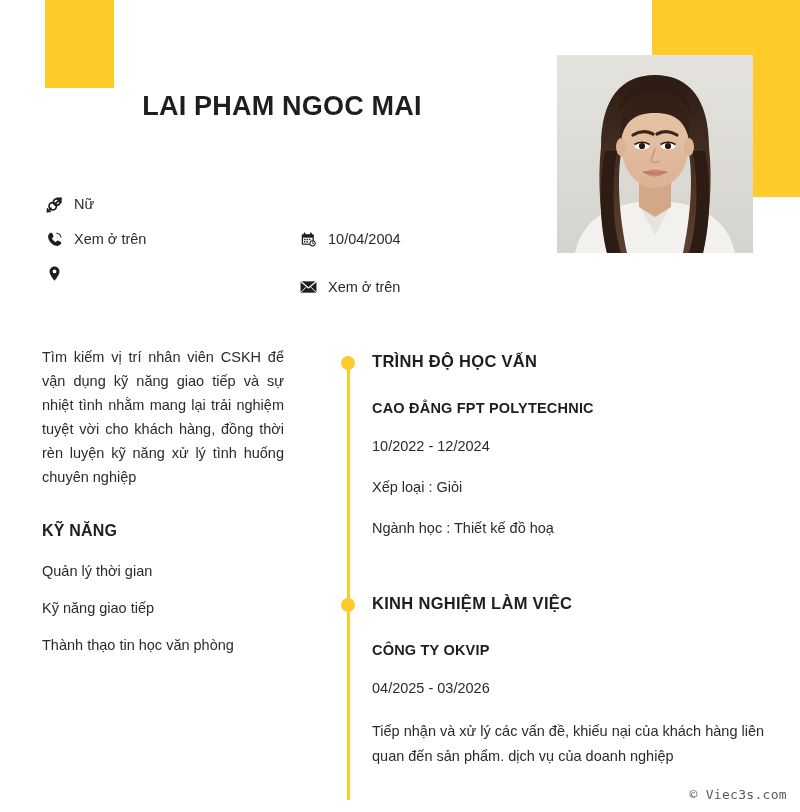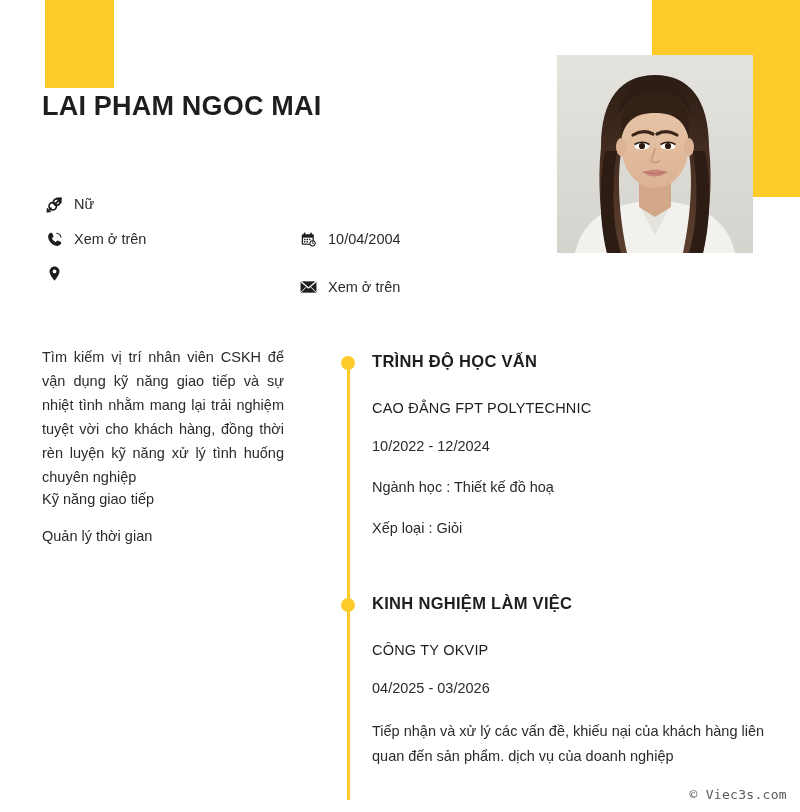--- a/index.html
+++ b/index.html
@@ -49,20 +49,21 @@
     background: #d9d8d3;
   }
   .photo-frame svg { display: block; width: 100%; height: 100%; }
 
   
   .header-block {
     position: absolute;
     left: 42px;
     top: 92px;
     width: 480px;
+    text-align: center;
   }
   .cv-name {
     font-size: 27px;
     font-weight: bold;
     letter-spacing: 0.2px;
     color: #1e1e1e;
     line-height: 1.1;
     margin: 0 0 15px 0;
     white-space: nowrap;
   }
@@ -175,21 +176,21 @@
   .tl-body { padding-left: 26px; }
   .sec-head-right {
     font-size: 16.5px;
     font-weight: bold;
     letter-spacing: 0.3px;
     color: #1e1e1e;
     margin: 0 0 29px 0;
   }
   .entry-org {
     font-size: 14.5px;
-    font-weight: normal;
+    font-weight: bold;
     letter-spacing: 0.2px;
     color: #1e1e1e;
     margin: 0 0 20px 0;
   }
   .entry-line {
     font-size: 14.5px;
     line-height: 21px;
     color: #2b2b2b;
     margin: 0 0 20px 0;
   }
@@ -348,36 +349,38 @@
         </svg>
       </span>
       <span class="ctext">Xem ở trên</span>
     </div>
 
   </div>
 
   <div class="left-col">
     <p class="objective-text">Tìm kiếm vị trí nhân viên CSKH để vận dụng kỹ năng giao tiếp và sự nhiệt tình nhằm mang lại trải nghiệm tuyệt vời cho khách hàng, đồng thời rèn luyện kỹ năng xử lý tình huống chuyên nghiệp</p>
 
+    <h2 class="skills-head">KỸ NĂNG</h2>
+    <div class="skill-item">Quản lý thời gian</div>
     <div class="skill-item">Kỹ năng giao tiếp</div>
-    <div class="skill-item">Quản lý thời gian</div>
+    <div class="skill-item">Thành thạo tin học văn phòng</div>
   </div>
 
   <div class="timeline-rail"></div>
 
   <div class="right-col">
 
     <div class="tl-entry">
       <span class="tl-dot"></span>
       <div class="tl-body">
         <h2 class="sec-head-right">TRÌNH ĐỘ HỌC VẤN</h2>
         <div class="entry-org">CAO ĐẲNG FPT POLYTECHNIC</div>
         <div class="entry-line">10/2022 - 12/2024</div>
+        <div class="entry-line">Xếp loại : Giỏi</div>
         <div class="entry-line">Ngành học : Thiết kế đồ hoạ</div>
-        <div class="entry-line">Xếp loại : Giỏi</div>
       </div>
     </div>
 
     <div class="tl-gap"></div>
 
     <div class="tl-entry">
       <span class="tl-dot"></span>
       <div class="tl-body">
         <h2 class="sec-head-right">KINH NGHIỆM LÀM VIỆC</h2>
         <div class="entry-org">CÔNG TY OKVIP</div>

